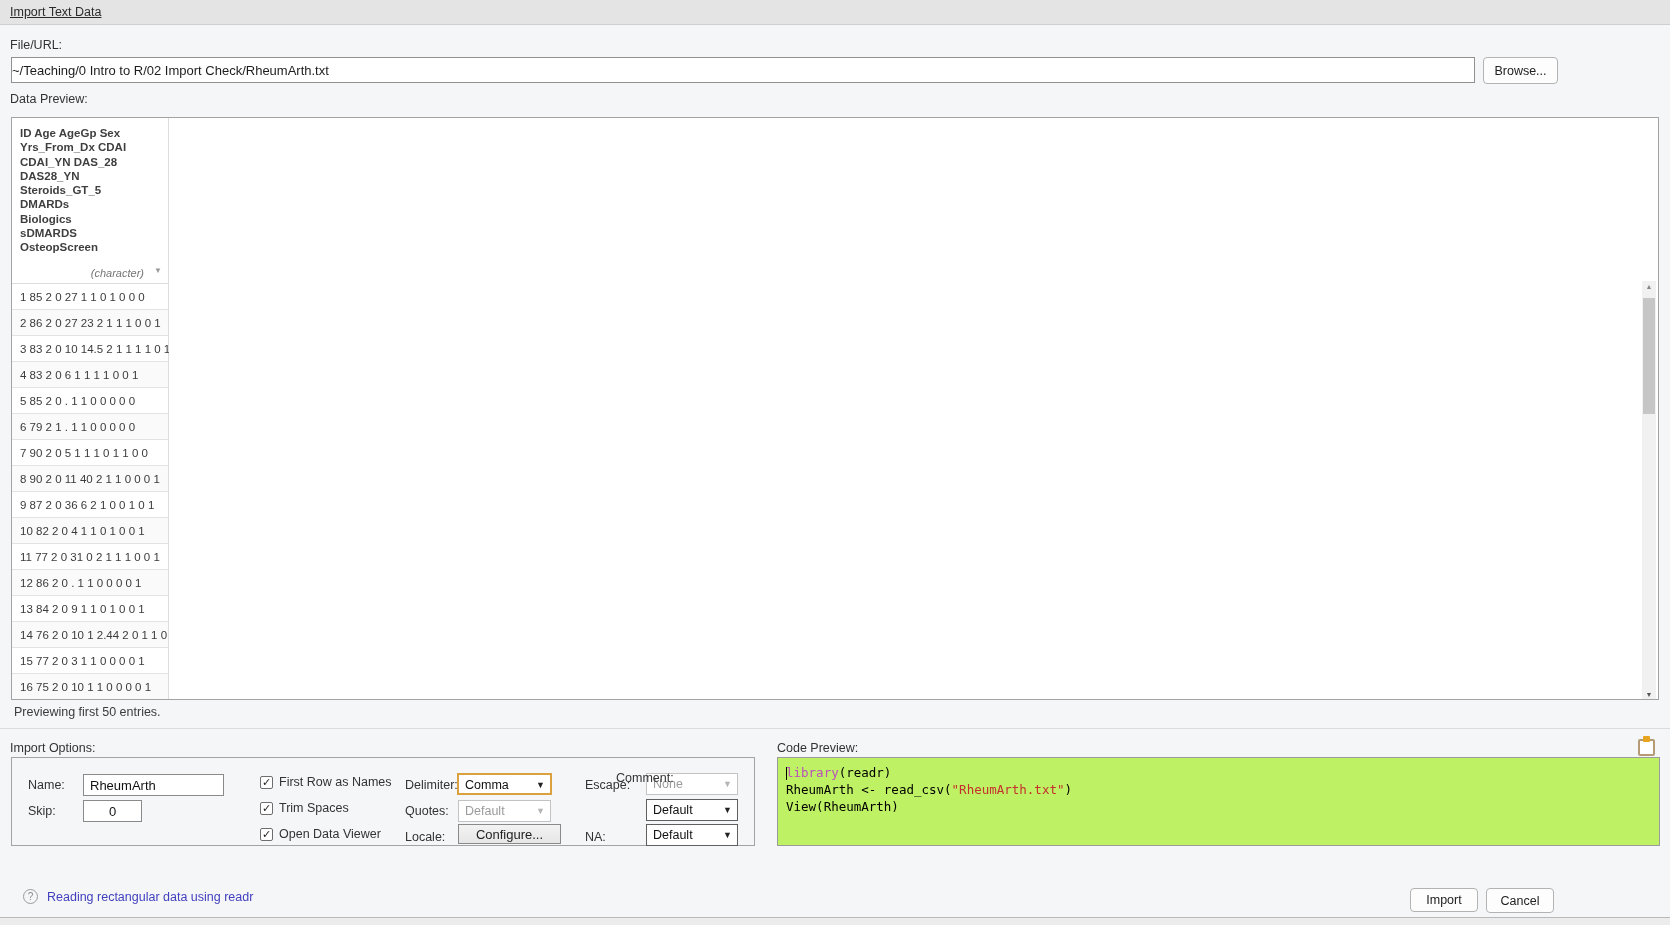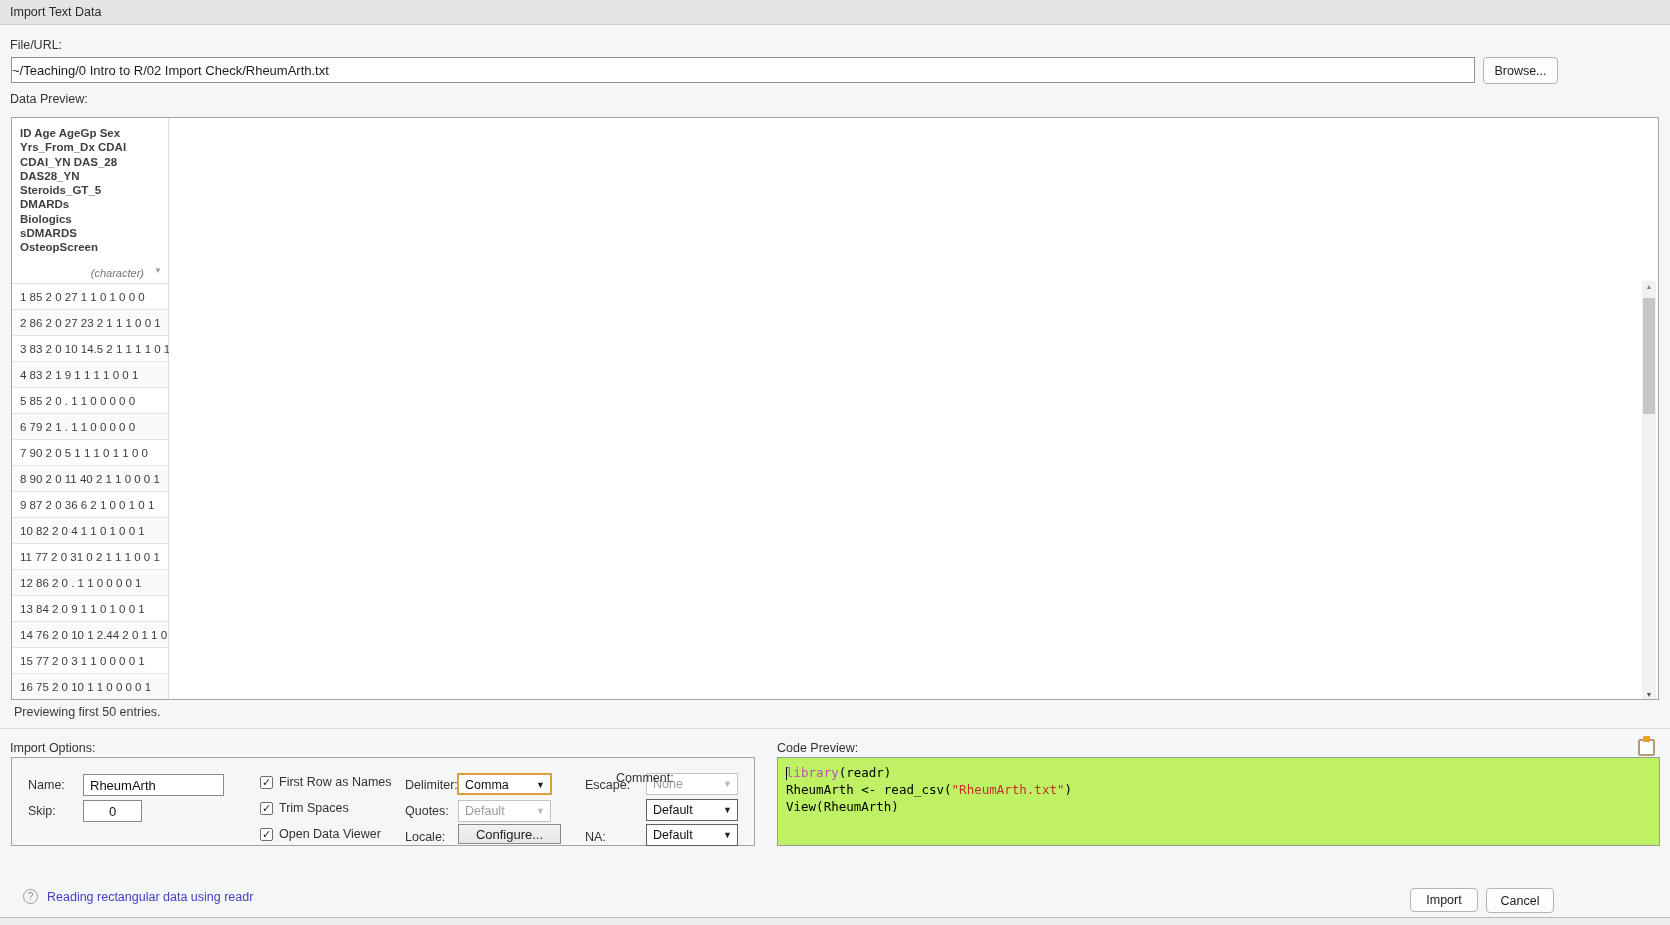--- a/index.html
+++ b/index.html
@@ -1,20 +1,20 @@
 <!DOCTYPE html>
 <html><head>
 <meta charset="utf-8">
 <style>
   * { margin:0; padding:0; box-sizing:border-box; }
   html,body { width:1670px; height:925px; }
   body { font-family:"Liberation Sans", sans-serif; background:#f5f6f7; position:relative; overflow:hidden; color:#333; }
 
   .titlebar { position:absolute; left:0; top:0; width:1670px; height:25px; background:#e4e4e4; border-bottom:1px solid #cfcfcf; }
-  .titlebar .title { position:absolute; left:10px; top:5px; font-size:12.5px; color:#2b2b2b; }
+  .titlebar .title { position:absolute; left:10px; top:5px; font-size:12.5px; color:#2b2b2b;text-decoration:underline; }
 
   .lbl { position:absolute; font-size:12.5px; color:#333; }
 
   .fileinput { position:absolute; left:11px; top:57px; width:1464px; height:26px; border:1px solid #919191; background:#fff; font-family:"Liberation Sans", sans-serif; font-size:13px; color:#1d1d1d; padding:0 0; }
   .btn { position:absolute; background:#fdfdfd; border:1px solid #b3b3b3; border-radius:4px; font-family:"Liberation Sans", sans-serif; font-size:12.5px; color:#222; text-align:center; }
 
   .previewbox { position:absolute; left:11px; top:117px; width:1648px; height:583px; background:#fff; border:1px solid #a3a3a3; overflow:hidden; }
   .colheader { position:absolute; left:0; top:0; width:157px; height:166px; border-right:1px solid #dcdcdc; border-bottom:1px solid #dcdcdc; background:#fff; padding:8px 6px 0 8px; }
   .colheader .hline { display:block; font-size:11.5px; font-weight:bold; color:#3f3f3f; line-height:14.3px; white-space:nowrap; }
   .coltype { position:absolute; left:0; right:24px; bottom:4px; text-align:right; font-size:11px; font-style:italic; color:#757575; }
@@ -83,21 +83,21 @@
     <span class="hline">Biologics</span>
     <span class="hline">sDMARDS</span>
     <span class="hline">OsteopScreen</span>
     <span class="coltype">(character)</span>
     <span class="colmenu">▼</span>
   </div>
   <div class="rows">
     <div class="prow">1 85 2 0 27 1 1 0 1 0 0 0</div>
     <div class="prow">2 86 2 0 27 23 2 1 1 1 0 0 1</div>
     <div class="prow">3 83 2 0 10 14.5 2 1 1 1 1 0 1</div>
-    <div class="prow">4 83 2 1 9 1 1 1 1 0 0 1</div>
+    <div class="prow">4 83 2 0 6 1 1 1 1 0 0 1</div>
     <div class="prow">5 85 2 0 . 1 1 0 0 0 0 0</div>
     <div class="prow">6 79 2 1 . 1 1 0 0 0 0 0</div>
     <div class="prow">7 90 2 0 5 1 1 1 0 1 1 0 0</div>
     <div class="prow">8 90 2 0 11 40 2 1 1 0 0 0 1</div>
     <div class="prow">9 87 2 0 36 6 2 1 0 0 1 0 1</div>
     <div class="prow">10 82 2 0 4 1 1 0 1 0 0 1</div>
     <div class="prow">11 77 2 0 31 0 2 1 1 1 0 0 1</div>
     <div class="prow">12 86 2 0 . 1 1 0 0 0 0 1</div>
     <div class="prow">13 84 2 0 9 1 1 0 1 0 0 1</div>
     <div class="prow">14 76 2 0 10 1 2.44 2 0 1 1 0 1</div>

